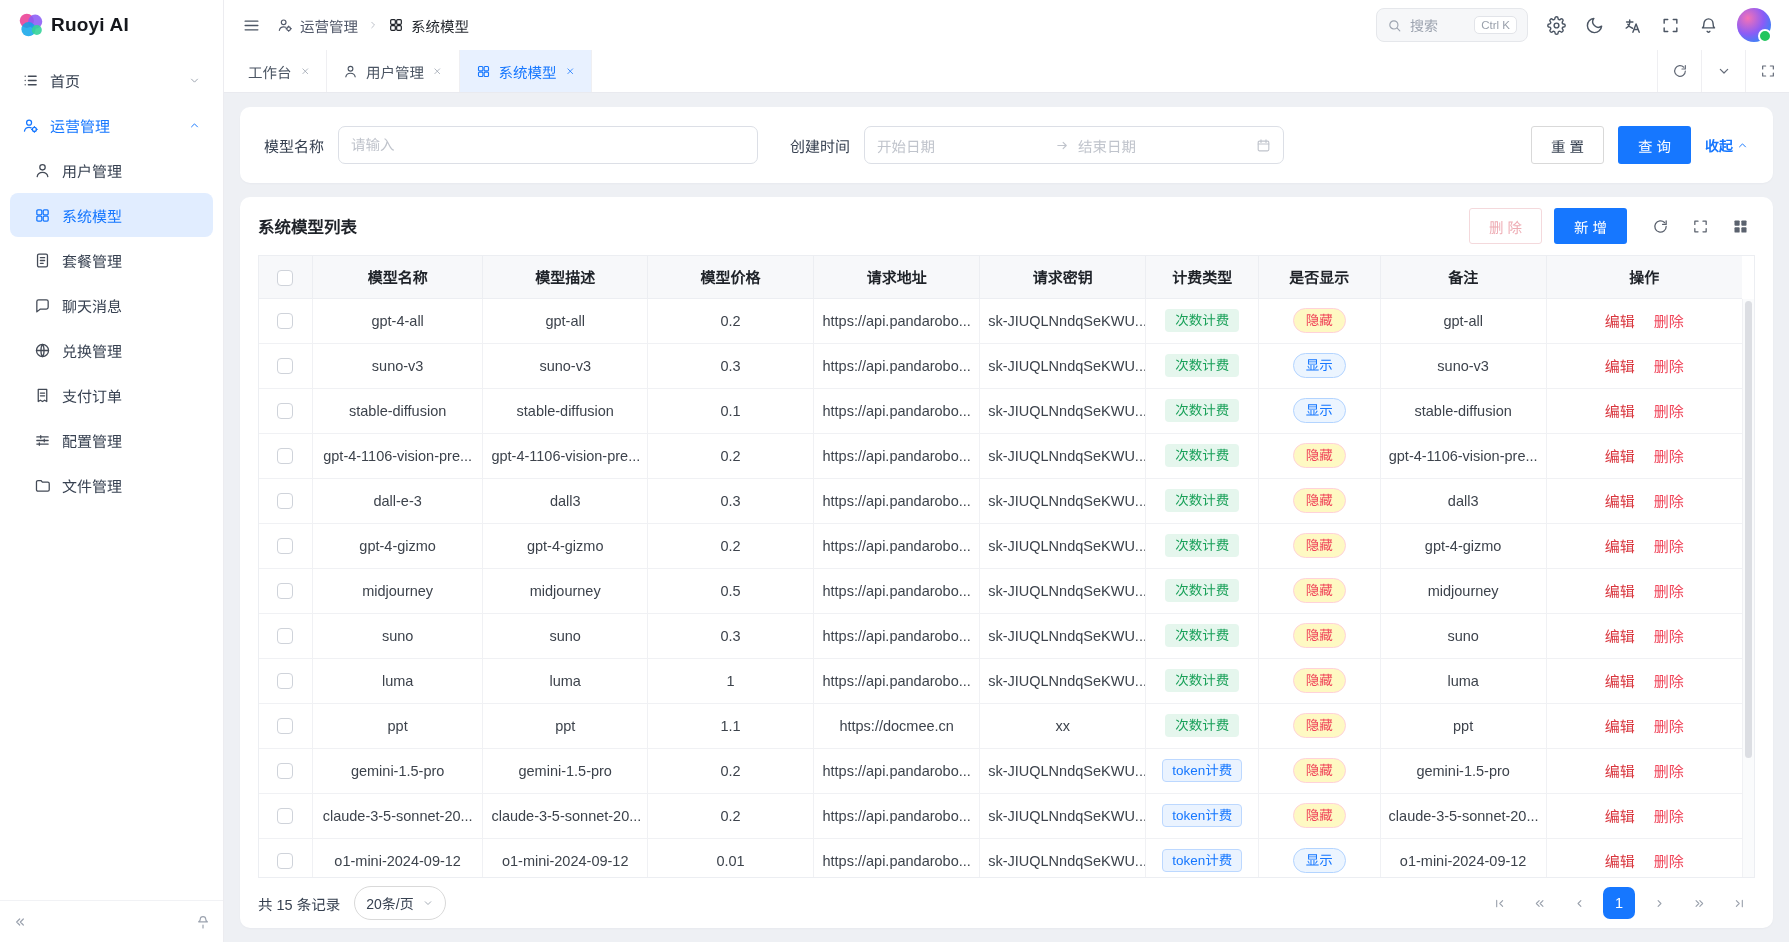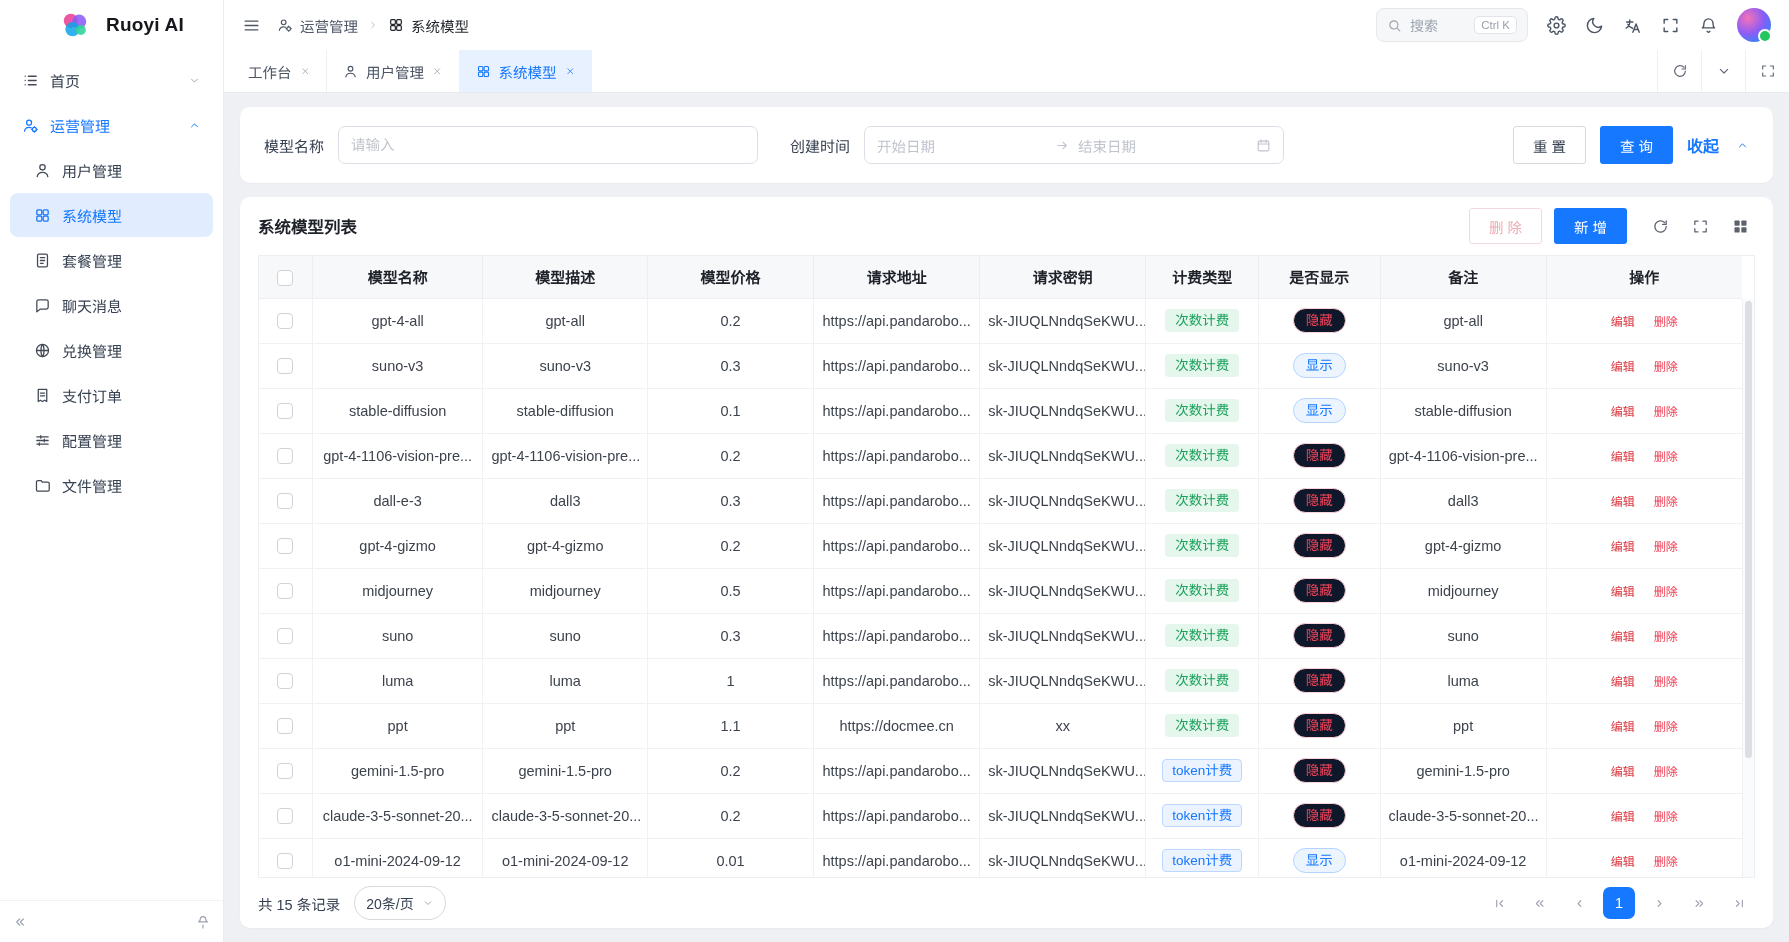--- a/index.html
+++ b/index.html
@@ -5,21 +5,21 @@
   * { margin:0; padding:0; box-sizing:border-box; }
   html,body { width:1789px; height:942px; }
   body { font-family:"Liberation Sans","DejaVu Sans",sans-serif; background:#eef0f4; color:#333; overflow:hidden; font-size:15px; }
   svg { display:block; }
   [data-icon] { display:inline-flex; align-items:center; justify-content:center; }
 
   .app { display:flex; width:100%; height:100%; }
 
   
   .sidebar { width:224px; background:#fff; border-right:1px solid #ececf0; display:flex; flex-direction:column; flex-shrink:0; }
-  .logo { height:50px; display:flex; align-items:center; gap:16px; padding:0 16px; cursor:pointer;margin-left:44px; }
+  .logo { height:50px; display:flex; align-items:center; gap:5px; padding:0 16px; cursor:pointer; }
   .logo-text { font-size:19px; font-weight:700; color:#15171c; letter-spacing:.2px; }
   .menu { flex:1; padding:8px 10px; overflow:hidden; }
   .menu-item { height:44px; display:flex; align-items:center; gap:11px; padding:0 12px; border-radius:8px; font-size:15px; color:#374151; cursor:pointer; margin-bottom:1px; }
   .mi-icon { font-size:17px; color:#434a56; }
   .mi-label { flex:1; white-space:nowrap; }
   .mi-arrow { font-size:13px; color:#9ca3af; }
   .menu-item.blue, .menu-item.blue .mi-icon, .menu-item.blue .mi-arrow { color:#1677ff; }
   .menu-item.sub { padding-left:24px; }
   .menu-item.active { background:#e1edff; color:#1677ff; font-weight:500; }
   .menu-item.active .mi-icon { color:#1677ff; }
@@ -66,21 +66,21 @@
   .finput { width:420px; height:38px; border:1px solid #dcdfe6; border-radius:7px; padding:0 12px; font-size:14.5px; color:#0c4a6e; background:#fff; outline:none; font-family:inherit; }
   .finput::placeholder { color:#c0c4cc; }
   .daterange { width:420px; height:38px; border:1px solid #dcdfe6; border-radius:7px; display:flex; align-items:center; padding:0 12px; gap:8px; color:#c0c4cc; font-size:14.5px; cursor:pointer; }
   .dr-part { flex:1; }
   .dr-arrow, .dr-cal { font-size:15px; color:#c0c4cc; }
   .filter-actions { margin-left:auto; display:flex; align-items:center; gap:14px; }
   .btn { height:38px; padding:1px 19px; border-radius:3px; font-size:14.5px; display:inline-flex; align-items:center; justify-content:center; cursor:pointer; border:1px solid transparent; font-family:inherit; white-space:nowrap;text-align:right; }
   .btn-default { background:#fff; border-color:#d9d9d9; color:#374151; }
   .btn-primary { background:#1677ff; color:#fff; }
   .btn-disabled { background:#fff; border-color:#f4d9dc; color:#eeacb4; cursor:not-allowed; }
-  .link-collapse { color:#1677ff; font-size:16px; font-weight:600; display:inline-flex; align-items:center; gap:17px; cursor:pointer; }
+  .link-collapse { color:#1677ff; font-size:14px; font-weight:600; display:inline-flex; align-items:center; gap:3px; cursor:pointer; }
   .lc-icon { font-size:13px; }
 
   
   .table-card { flex:1; display:flex; flex-direction:column; min-height:0; padding:0 18px; }
   .panel-header { height:58px; display:flex; align-items:center; flex-shrink:0; }
   .panel-title { font-size:16.5px; font-weight:600; color:#1f2329; }
   .panel-actions { margin-left:auto; display:flex; align-items:center; gap:12px; }
   .panel-actions .btn { height:36px; }
   .tool-icons { display:flex; align-items:center; gap:10px; margin-left:6px; }
   .tool-icon { color:#5b626e; font-size:17px; width:30px; height:30px; display:inline-flex; align-items:center; justify-content:center; cursor:pointer; border-radius:6px; }
@@ -88,23 +88,23 @@
   .table-wrap { flex:1; min-height:0; overflow:hidden; position:relative; border:1px solid #eceef2; }
   table { width:calc(100% - 12px); border-collapse:collapse; table-layout:fixed; background:#fff; }
   th { height:42px; background:#f7f8fa; font-size:15px; font-weight:700; color:#1f2329; border-right:1px solid #eceef2; border-bottom:1px solid #eceef2; text-align:center; padding:0 6px; white-space:nowrap; overflow:hidden; }
   td { height:45px; font-size:14.5px; color:#3d434c; border-right:1px solid #f0f1f4; border-bottom:1px solid #f0f1f4; text-align:center; white-space:nowrap; overflow:hidden; padding:0 8px; }
   th:last-child, td:last-child { border-right:none; }
   .cb { width:16px; height:16px; border:1px solid #cfd3da; border-radius:4px; background:#fff; display:inline-block; vertical-align:middle; cursor:pointer; }
   .badge { display:inline-block; font-size:13.5px; padding:4px 10px; border-radius:4px; line-height:1.15; }
   .badge.count { color:#18a058; background:#e5f6ed; }
   .badge.token { color:#1677ff; background:#eaf3ff; border:1px solid #bcd8ff; padding:3px 9px; }
   .pill { display:inline-block; font-size:13.5px; padding:4px 12px; border-radius:999px; line-height:1.15; }
-  .pill.hidden { color:#f0455a; background:#0f172a; border:1px solid #ffd2d9; }
+  .pill.hidden { color:#f0455a; background:#fef9c3; border:1px solid #ffd2d9; }
   .pill.shown { color:#1677ff; background:#ecf5ff; border:1px solid #b3d4ff; }
-  .action-link { font-size:12px; cursor:pointer; font-weight:500; }
+  .action-link { font-size:15px; cursor:pointer; font-weight:500; }
   .action-edit { color:#d9363e; margin-right:15px; }
   .action-del { color:#f0455a; }
   .vscroll { position:absolute; top:43px; right:0; bottom:0; width:12px; background:#fafbfc; border-left:1px solid #f0f1f4; cursor:pointer; }
   .vscroll-thumb { position:absolute; top:2px; left:2px; right:2px; height:79%; border-radius:6px; background:#dcdee3; }
 
   
   .pagination { height:50px; display:flex; align-items:center; gap:14px; flex-shrink:0; }
   .page-total { font-size:14.5px; color:#374151; }
   .page-size { height:34px; border:1px solid #d9d9d9; border-radius:17px; display:flex; align-items:center; gap:8px; padding:0 11px; font-size:14px; color:#374151; cursor:pointer; }
   .ps-icon { font-size:12px; color:#9aa1ac; }

